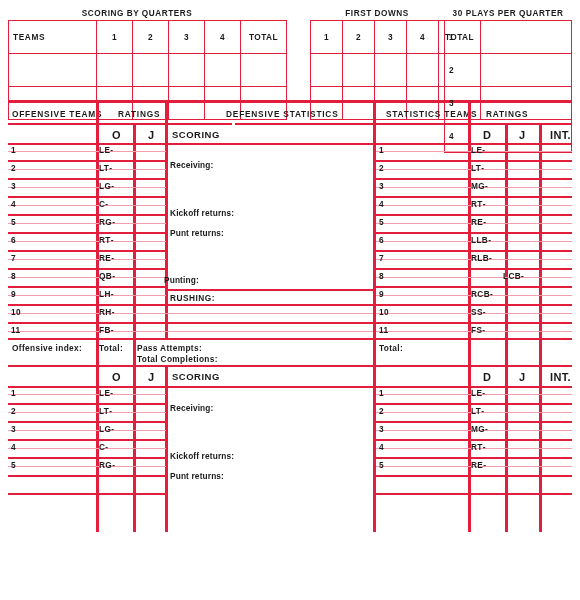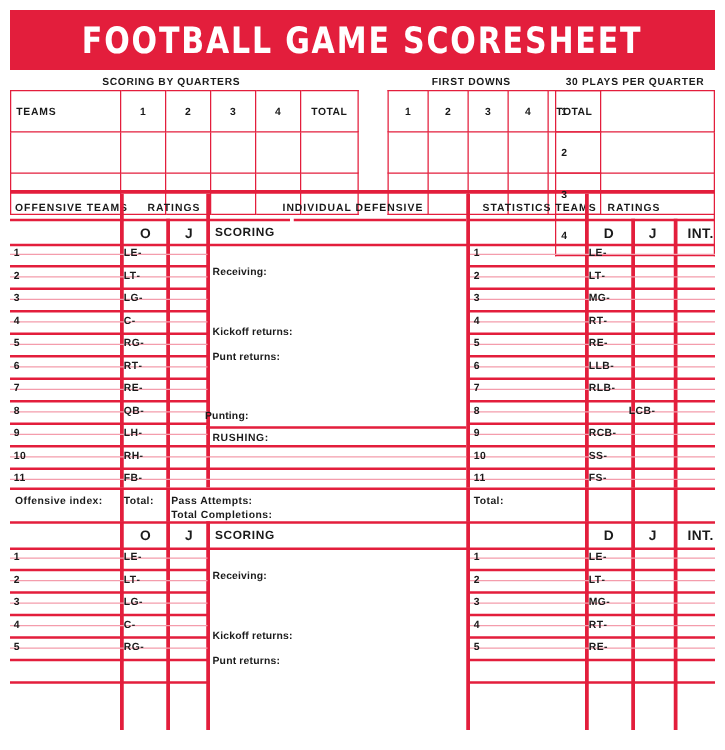--- a/index.html
+++ b/index.html
@@ -95,23 +95,20 @@
   }
   .txt.cap  { letter-spacing: 0.8px; }
   .txt.stat { font-weight: 700; letter-spacing: 0.15px; }
   .txt.sec  { font-weight: 700; letter-spacing: 0.5px; }
 </style>
 </head>
 <body>
 
 <div id="sheet">
 
-  <div class="title-band">
-    <div class="title-text">FOOTBALL GAME SCORESHEET</div>
-  </div>
 
   <div class="top-wrap">
 
     <div class="top-col" style="left:0; width:258px;">
       <div class="hdr-cap">SCORING BY QUARTERS</div>
       <table class="grid" style="width:258px;">
         <tbody>
             <tr>
           <td class="left" style="width:88px;">TEAMS</td>
           <td style="width:36px;">1</td>
@@ -193,21 +190,21 @@
   <div class="redline" style="width:564px;height:3px;"></div>
 
   <div class="main-wrap" style="height:429px;">
 
     <div class="hline" style="left:0;  top:20px; width:224px;"></div>
     <div class="hline" style="left:227px; top:20px; width:138px;"></div>
     <div class="hline" style="left:368px; top:20px; width:196px;"></div>
 
     <div class="txt cap" style="left:4px;  top:6px;">OFFENSIVE TEAMS</div>
     <div class="txt cap" style="left:110px; top:6px;">RATINGS</div>
-    <div class="txt cap" style="left:218px; top:6px;">INDIVIDUAL DEFENSIVE</div>
+    <div class="txt cap" style="left:218px; top:6px;">DEFENSIVE STATISTICS</div>
     <div class="txt cap" style="left:378px; top:6px;">STATISTICS TEAMS</div>
     <div class="txt cap" style="left:478px; top:6px;">RATINGS</div>
 
     <div class="hline" style="left:0; top:40px; width:564px;"></div>
     <div class="txt" style="left:104px; top:27px; font-size:11px;">O</div>
     <div class="txt" style="left:140px; top:27px; font-size:11px;">J</div>
     <div class="txt sec" style="left:164px; top:27px; font-size:9.5px;">SCORING</div>
     <div class="txt" style="left:475px; top:27px; font-size:11px;">D</div>
     <div class="txt" style="left:511px; top:27px; font-size:11px;">J</div>
     <div class="txt" style="left:542px; top:27px; font-size:11px;">INT.</div>

